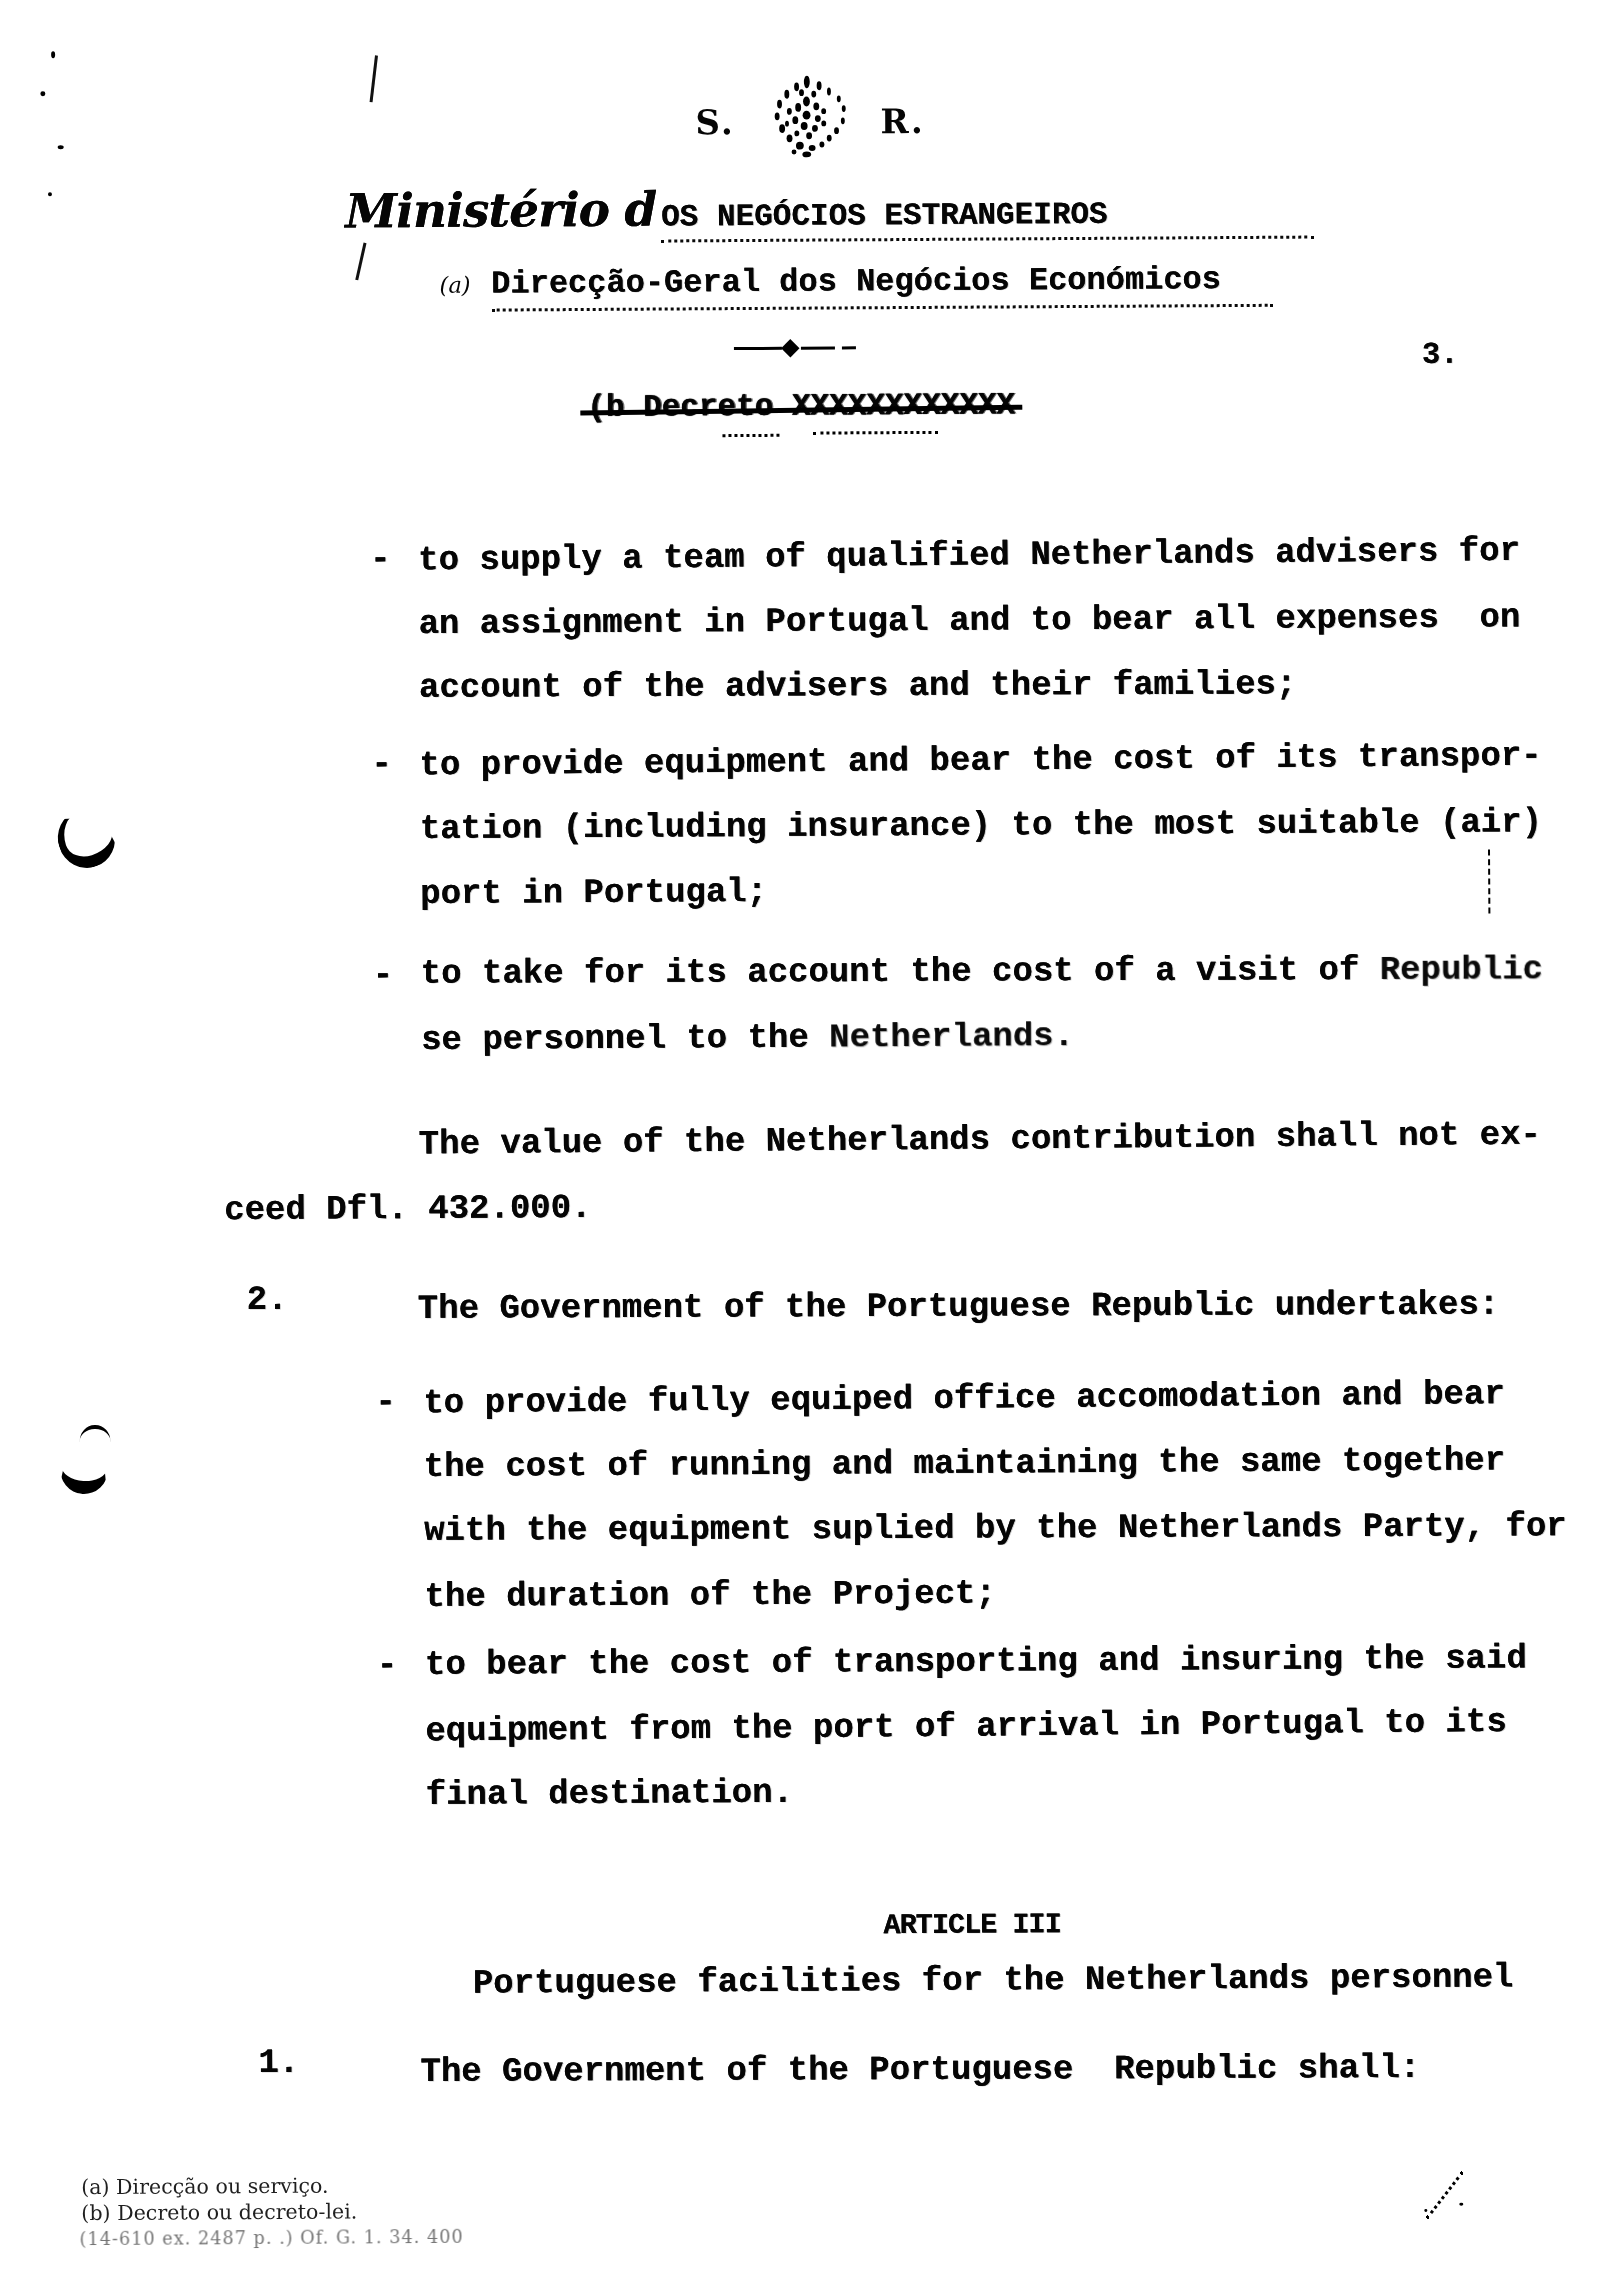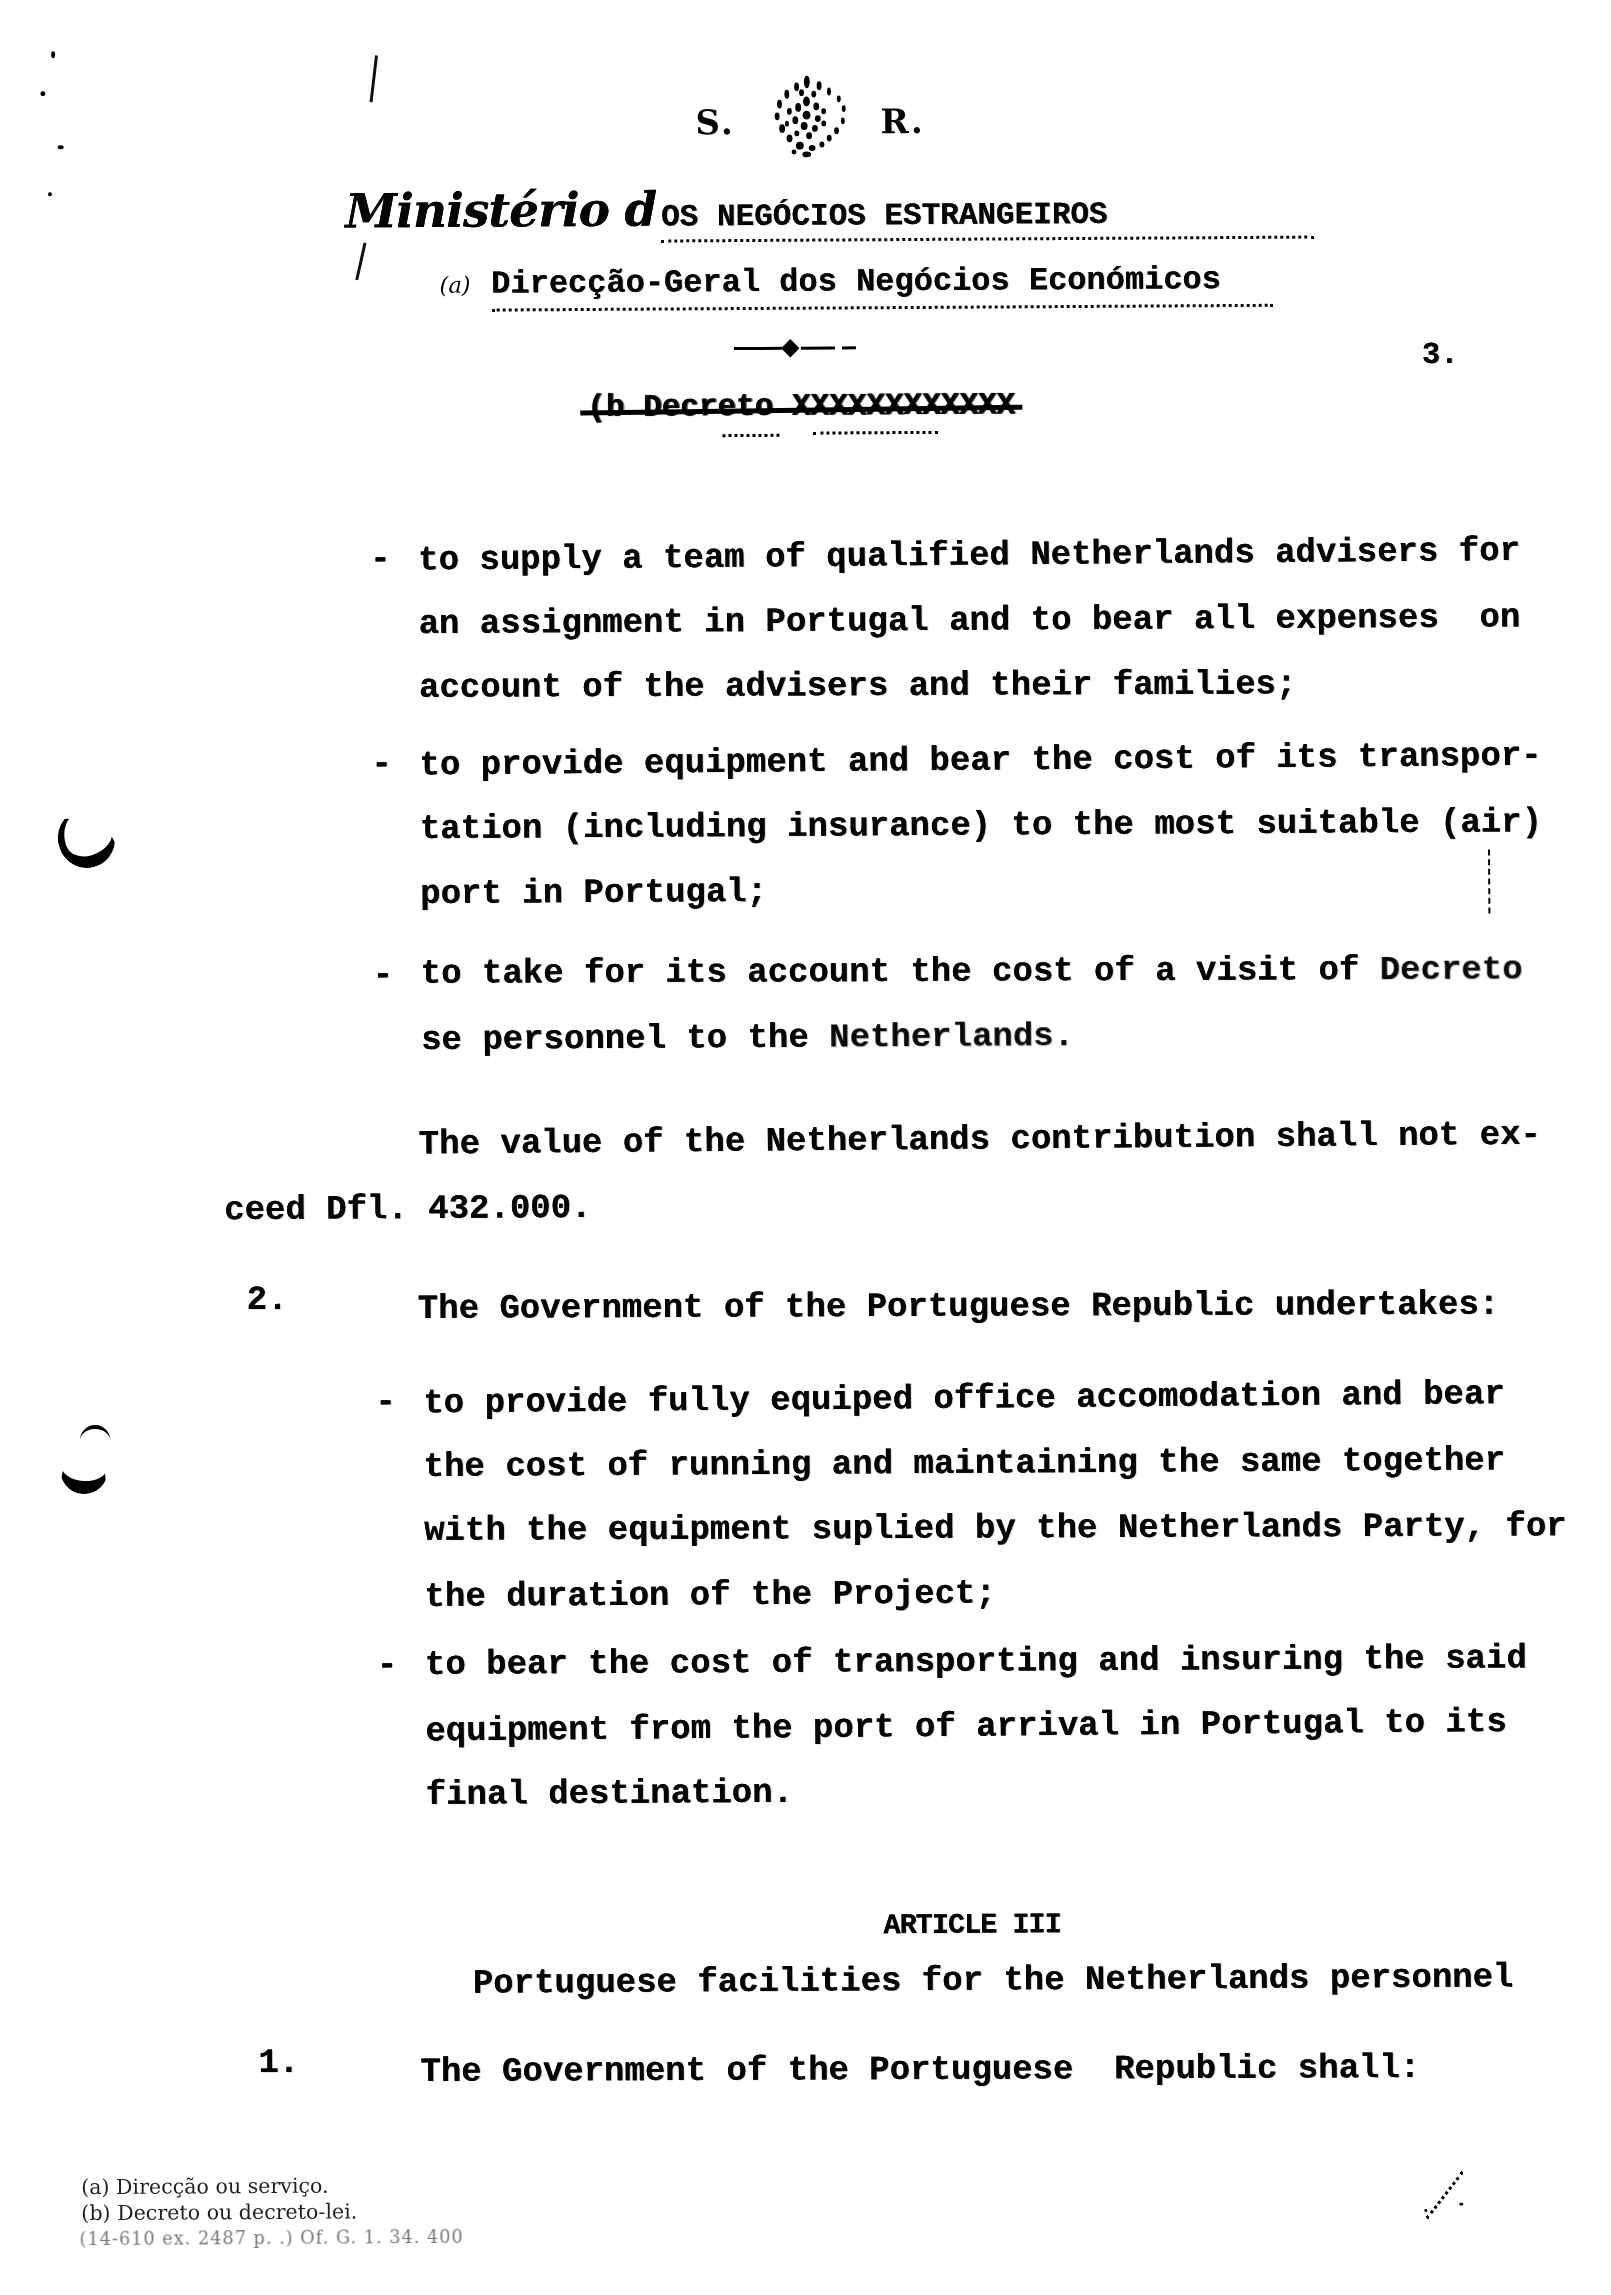--- a/index.html
+++ b/index.html
@@ -146,21 +146,21 @@
 
     <div class="abs para typed" style="left:422px;top:732px;">
       <span class="dash">-</span>
       <div class="line r1">to provide equipment and bear the cost of its transpor-</div>
       <div class="line">tation (including insurance) to the most suitable (air)</div>
       <div class="line">port in Portugal;</div>
     </div>
 
     <div class="abs para typed" style="left:422px;top:943px;">
       <span class="dash">-</span>
-      <div class="line r2"><span>to take for its account the cost of a visit of </span><span class="faded">Decreto</span></div>
+      <div class="line r2"><span>to take for its account the cost of a visit of </span><span class="faded">Republic</span></div>
       <div class="line"><span>se personnel to the </span><span class="faded">Netherlands.</span></div>
     </div>
 
     <div class="abs para typed line r1" style="left:419px;top:1111px;">The value of the Netherlands contribution shall not ex-</div>
     <div class="abs para typed line" style="left:224px;top:1177px;">ceed Dfl. 432.000.</div>
 
     <div class="abs num typed" style="left:246px;top:1280px;">2.</div>
     <div class="abs para typed line r2" style="left:417px;top:1278px;">The Government of the Portuguese Republic undertakes:</div>
 
     <div class="abs para typed" style="left:422px;top:1370px;">

